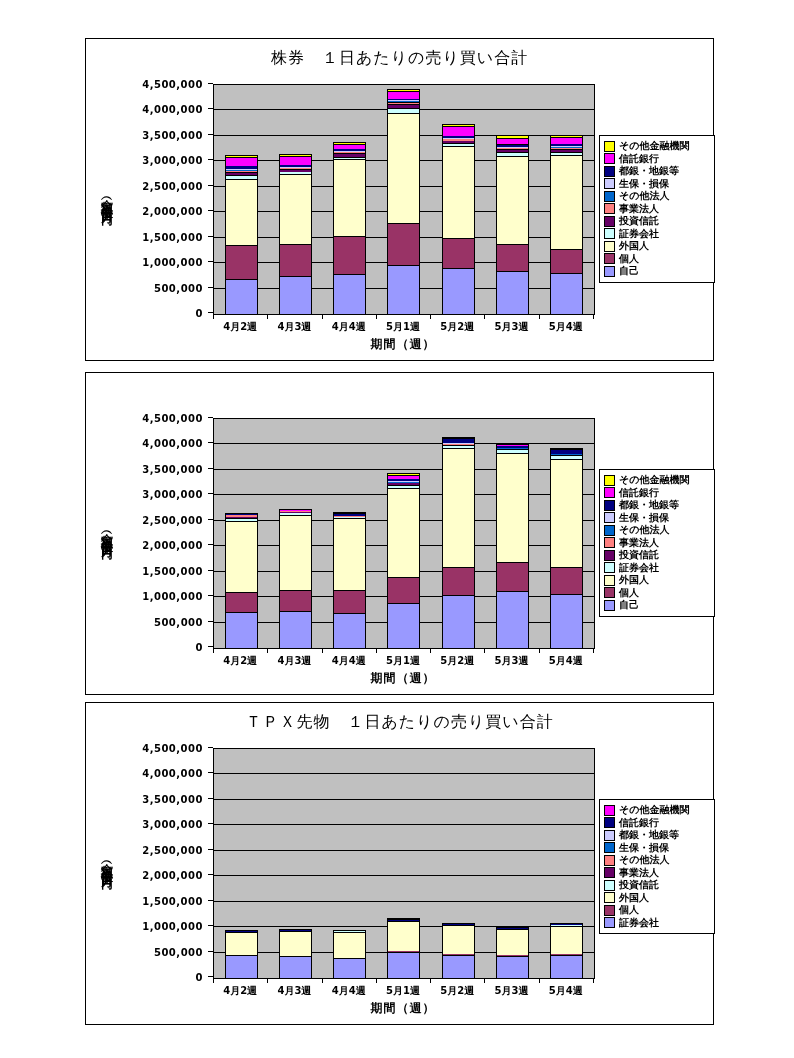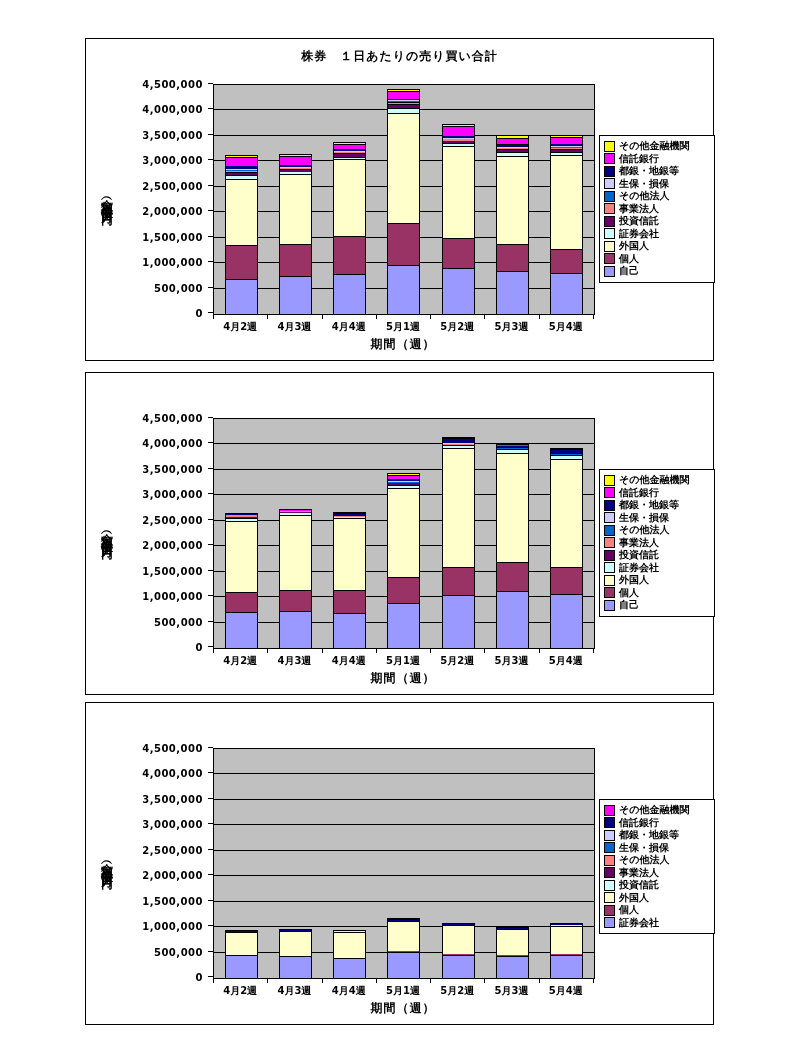--- a/index.html
+++ b/index.html
@@ -10,21 +10,21 @@
   }
   .frame{
     position:absolute;left:85px;width:629px;height:323px;
     border:1px solid #000;background:#fff;box-sizing:border-box;
   }
   #frame-0{top:38px}
   #frame-1{top:372px}
   #frame-2{top:702px}
   .chart-title{
     position:absolute;top:9px;left:0;right:0;text-align:center;
-    font-size:12px;font-weight:bold;letter-spacing:1px;white-space:nowrap;
+    font-size:16px;font-weight:normal;letter-spacing:1px;white-space:nowrap;
   }
   .plot{
     position:absolute;left:127px;top:45px;width:380px;height:229px;
     background:#C0C0C0;border:1px solid #000;box-sizing:content-box;
   }
   .gridline{position:absolute;left:0;right:0;height:1px;background:#000;}
   .bars{position:absolute;left:0;top:0;width:100%;height:100%;display:flex;}
   .slot{flex:1 1 0;display:flex;align-items:flex-end;justify-content:center;}
   .bar{
     width:33px;display:flex;flex-direction:column-reverse;
@@ -487,20 +487,21 @@
         <div class="llabel">個人</div>
       </div>
       <div class="lrow">
         <div class="swatch" style="background: rgb(153, 153, 255);"></div>
         <div class="llabel">自己</div>
       </div>
     </div>
 </div>
 
 <div class="frame" id="frame-2">
+  <div class="chart-title">ＴＰＸ先物　１日あたりの売り買い合計</div>
   <div class="y-title">
       <span>金額（単位・百万円）</span>
     </div>
   <div class="y-ticks">
       <div class="ytick" style="bottom: -6px;">0</div>
       <div class="ytick" style="bottom: 19.4444px;">500,000</div>
       <div class="ytick" style="bottom: 44.8889px;">1,000,000</div>
       <div class="ytick" style="bottom: 70.3333px;">1,500,000</div>
       <div class="ytick" style="bottom: 95.7778px;">2,000,000</div>
       <div class="ytick" style="bottom: 121.222px;">2,500,000</div>

